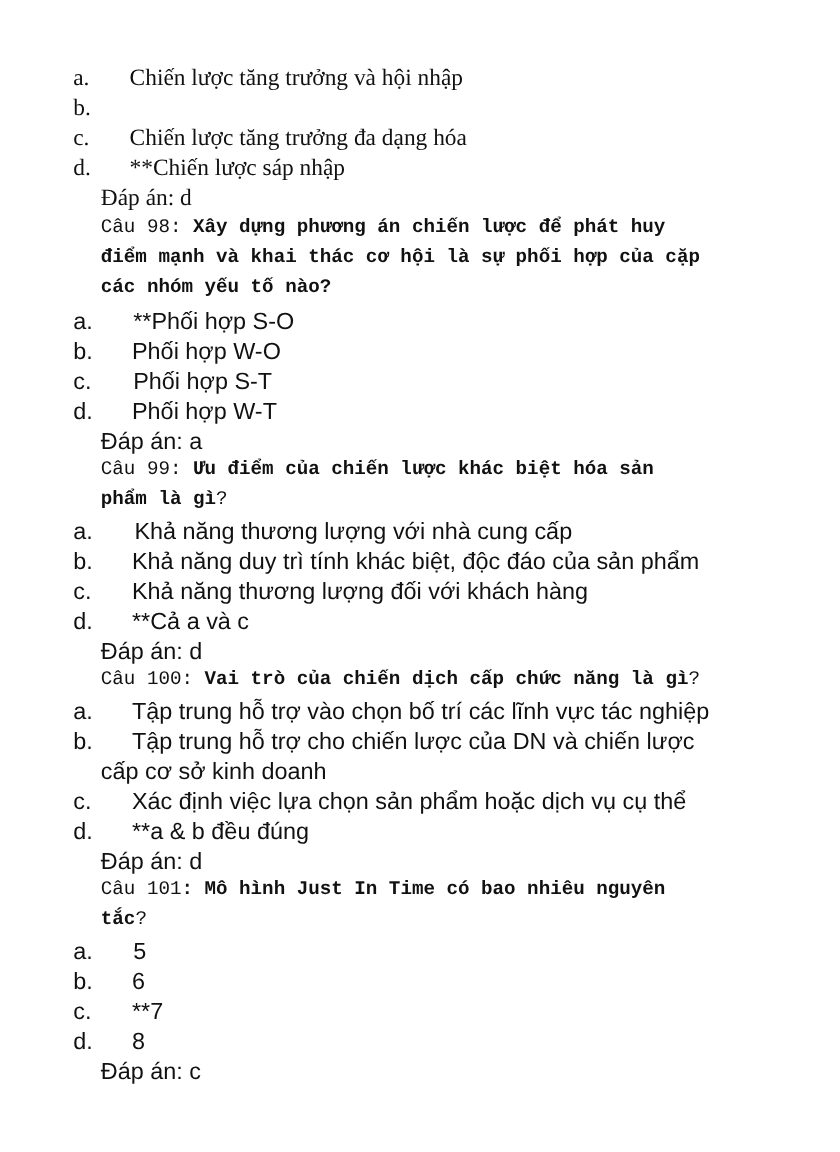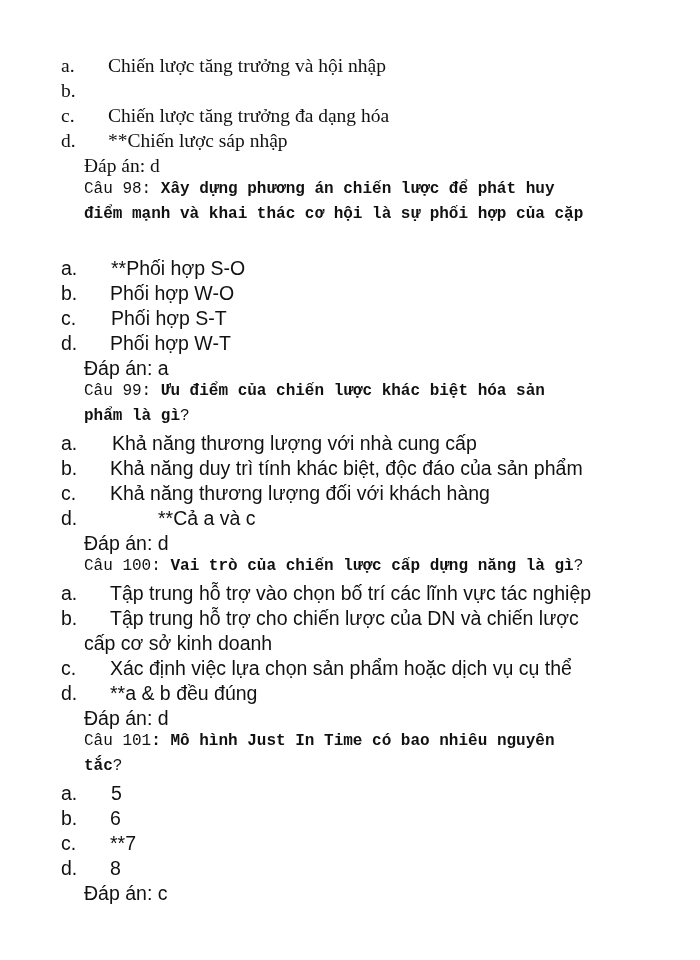--- a/index.html
+++ b/index.html
@@ -26,20 +26,21 @@
 
   <div class="line serif" style="top:130px;left:61px;">d.</div>
   <div class="line serif" style="top:130px;left:108px;">**Chiến lược sáp nhập</div>
 
   <div class="line serif" style="top:155px;left:84px;">Đáp án: d</div>
 
   <div class="line q" style="top:180px;left:84px;">
     <span>Câu 98: </span><span class="b">Xây dựng  phương án chiến lược để phát huy</span>
   </div>
   <div class="line q b" style="top:205px;left:84px;">điểm mạnh và khai thác cơ hội là sự phối hợp của cặp</div>
+  <div class="line q b" style="top:230px;left:84px;">các nhóm yếu tố nào?</div>
 
   <div class="line sans" style="top:257px;left:61px;">a.</div>
   <div class="line sans" style="top:257px;left:111px;">**Phối hợp S-O</div>
   <div class="line sans" style="top:282px;left:61px;">b.</div>
   <div class="line sans" style="top:282px;left:110px;">Phối hợp W-O</div>
   <div class="line sans" style="top:307px;left:61px;">c.</div>
   <div class="line sans" style="top:307px;left:111px;">Phối hợp S-T</div>
   <div class="line sans" style="top:332px;left:61px;">d.</div>
   <div class="line sans" style="top:332px;left:110px;">Phối hợp W-T</div>
 
@@ -52,26 +53,26 @@
     <span class="b">phẩm là gì</span><span>?</span>
   </div>
 
   <div class="line sans" style="top:432px;left:61px;">a.</div>
   <div class="line sans" style="top:432px;left:112px;">Khả năng thương lượng với nhà cung cấp</div>
   <div class="line sans" style="top:457px;left:61px;">b.</div>
   <div class="line sans" style="top:457px;left:110px;">Khả năng duy trì tính khác biệt, độc đáo của sản phẩm</div>
   <div class="line sans" style="top:482px;left:61px;">c.</div>
   <div class="line sans" style="top:482px;left:110px;">Khả năng thương lượng đối với khách hàng</div>
   <div class="line sans" style="top:507px;left:61px;">d.</div>
-  <div class="line sans" style="top:507px;left:110px;margin-left:48px;">**Cả a và c</div>
+  <div class="line sans" style="top:507px;left:110px;">**Cả a và c</div>
 
   <div class="line sans" style="top:532px;left:84px;">Đáp án: d</div>
 
   <div class="line q" style="top:557px;left:84px;">
-    <span>Câu 100: </span><span class="b">Vai trò của chiến lược cấp dựng năng là gì</span><span>?</span>
+    <span>Câu 100: </span><span class="b">Vai trò của chiến dịch cấp chức năng là gì</span><span>?</span>
   </div>
 
   <div class="line sans" style="top:582px;left:61px;">a.</div>
   <div class="line sans" style="top:582px;left:110px;">Tập trung hỗ trợ vào chọn bố trí các lĩnh vực tác nghiệp</div>
   <div class="line sans" style="top:607px;left:61px;">b.</div>
   <div class="line sans" style="top:607px;left:110px;">Tập trung hỗ trợ cho chiến lược của DN và chiến lược</div>
   <div class="line sans" style="top:632px;left:84px;">cấp cơ sở kinh doanh</div>
   <div class="line sans" style="top:657px;left:61px;">c.</div>
   <div class="line sans" style="top:657px;left:110px;">Xác định việc lựa chọn sản phẩm hoặc dịch vụ cụ thể</div>
   <div class="line sans" style="top:682px;left:61px;">d.</div>

